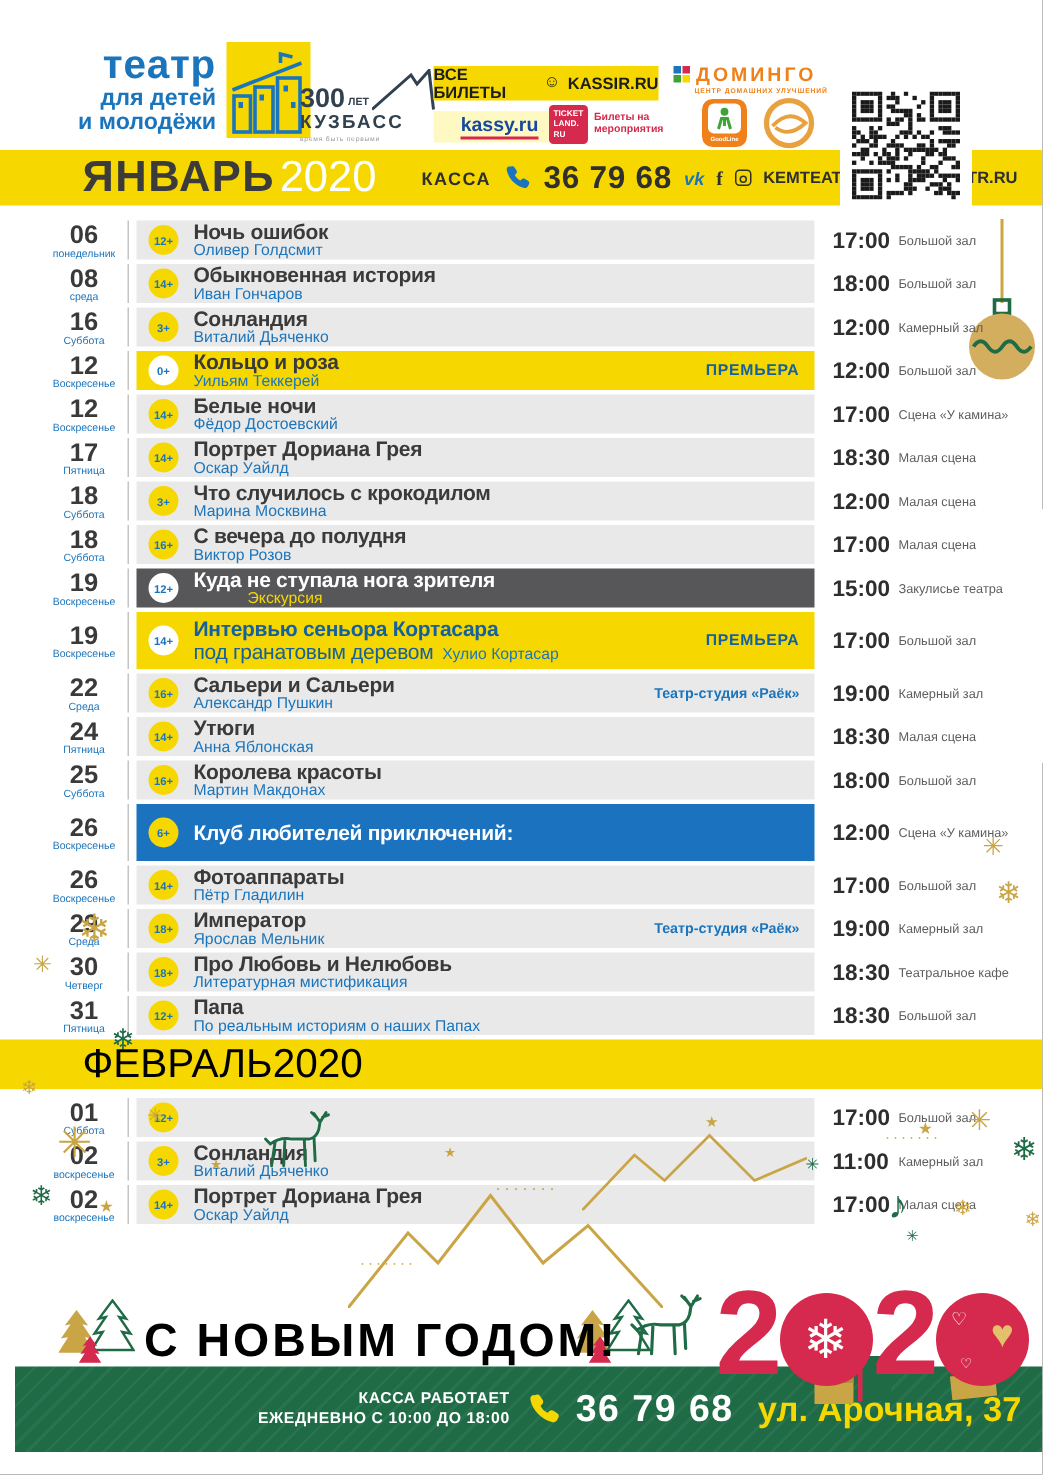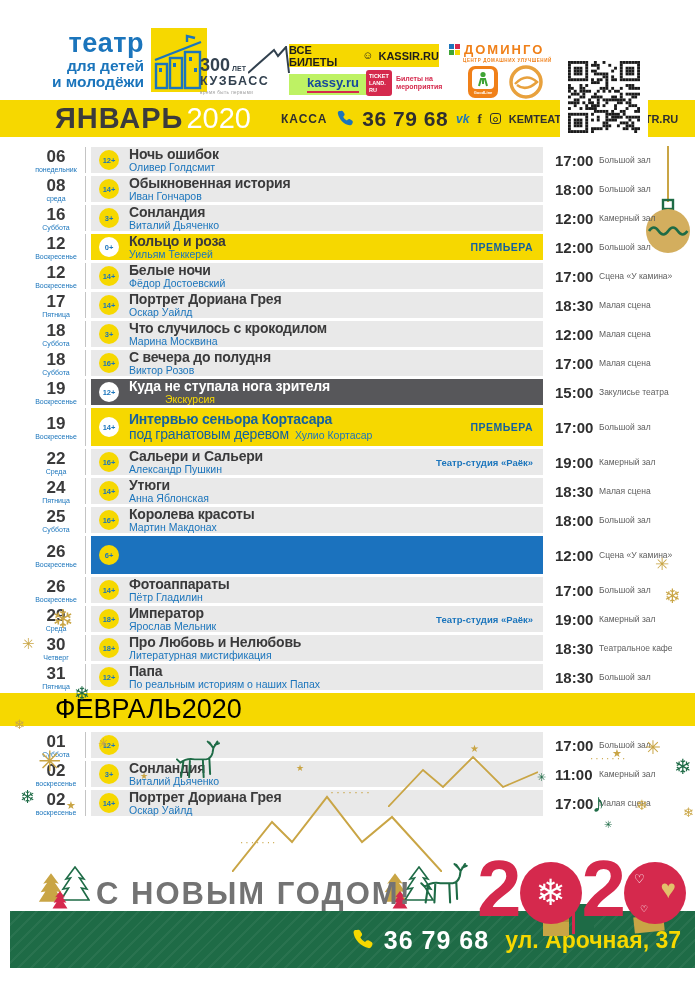--- a/index.html
+++ b/index.html
@@ -17,21 +17,21 @@
   .logo-kuzbass { position:absolute; left:200px; top:46px; width:96px; color:#32414F; }
   .kz-row { display:flex; align-items:flex-end; gap:2px; }
   .kz-300 { font-size:18px; font-weight:800; line-height:1; }
   .kz-let { font-size:7px; font-weight:700; margin-bottom:2px; }
   .kz-name { font-size:12.5px; font-weight:800; letter-spacing:1.5px; line-height:1.2; }
   .kz-tag { font-size:4.5px; color:#9a9a9a; letter-spacing:.5px; margin-top:1px; }
 
   .pl-kassir { position:absolute; left:289px; top:44px; width:150px; height:23px; background:#F6D800;
     display:flex; align-items:center; justify-content:center; gap:5px; font-weight:800; font-size:11px; color:#1d1d1d; }
   .smiley { font-size:11px; line-height:1; color:#1d1d1d; }
-  .pl-kassy { position:absolute; left:289px; top:74px; width:88px; height:21px; background:#bef264;
+  .pl-kassy { position:absolute; left:289px; top:74px; width:88px; height:21px; background:#fef9c3;
     display:flex; align-items:center; justify-content:center; }
   .pl-kassy span { font-size:13px; font-weight:800; color:#16489C; border-bottom:2px solid #D5294D; line-height:1.1; }
   .pl-tl { position:absolute; left:366px; top:70px; display:flex; gap:4px; align-items:center; }
   .tl-box { width:26px; height:26px; background:#D5294D; border-radius:3px; color:#fff;
     font-size:5.5px; font-weight:800; line-height:1.25; padding:3px 0 0 3px; }
   .tl-note { color:#D5294D; font-size:7px; font-weight:800; line-height:1.15; }
   .pl-domingo { position:absolute; left:449px; top:42px; }
   .dm-row { display:flex; align-items:center; gap:4px; }
   .dm-sq { display:grid; grid-template-columns:5px 5px; grid-template-rows:5px 5px; gap:1px; }
   .dm-sq i { display:block; }
@@ -92,21 +92,21 @@
   .row.tblue .t1, .row.tblue .t2b { color:#15619E; }
   .band2 { position:relative; margin:2px 0 6px -30px; width:695px; height:33px; background:#F6D800; display:flex; align-items:center; padding-left:55px; }
   .band2 .mname { font-size:27px; }
   .band2 .myear { font-size:27px; }
 
   
   .dec { position:absolute; line-height:1; pointer-events:none; }
   .svgdec { position:absolute; pointer-events:none; }
 
   
-  .greeting { position:absolute; left:96px; top:876px; font-size:31px; font-weight:800; color:#737373; letter-spacing:2px; }
+  .greeting { position:absolute; left:96px; top:876px; font-size:31px; font-weight:800; color:#000000; letter-spacing:2px; }
   .year2020 { position:absolute; left:477px; top:856px; display:flex; align-items:flex-start; z-index:4; }
   .yd { font-size:80px; font-weight:900; color:#D5294D; line-height:.82; letter-spacing:-4px; }
   .yc { width:62px; height:62px; border-radius:50%; background:#D5294D; margin:6px 0 0 2px; display:flex; align-items:center; justify-content:center; position:relative; }
   .yc .sf { color:#fff; font-size:36px; }
   .yc .h1 { position:absolute; right:10px; top:12px; color:#E3C06B; font-size:26px; }
   .yc .h2 { position:absolute; left:10px; top:10px; color:#fff; font-size:12px; }
   .yc .h3 { position:absolute; left:16px; bottom:10px; color:#fff; font-size:9px; }
   .gift { position:absolute; z-index:3; }
   .g1 { left:543px; top:918px; width:26px; height:18px; background:#C9A545; border-top:4px solid #B08F35; }
   .g2 { left:572px; top:904px; width:22px; height:30px; background:#1E6B46; border-left:3px solid #D5294D; }
@@ -833,20 +833,21 @@
       <div class="venue">Большой зал</div>
     </div>
         <div class="row tall blue">
       <div class="date">
         <div class="day">26</div>
         <div class="wd">Воскресенье</div>
       </div>
       <div class="card">
         <span class="badge">6+</span>
         <div class="txt">
+          <div class="t1">Клуб любителей приключений:</div>
         </div>
         <div class="rright">
           
           
         </div>
       </div>
       <div class="time">12:00</div>
       <div class="venue">Сцена «У камина»</div>
     </div>
         <div class="row">
@@ -1043,20 +1044,24 @@
       <span class="h2">♡</span>
       <span class="h3">♡</span>
     </span>
   </div>
   <div class="gift g1"></div>
   <div class="gift g2"></div>
   <div class="gift g3"></div>
 
   <div class="gband">
     <div class="gb-content">
+      <div class="gb-kassa">
+        <div>КАССА РАБОТАЕТ</div>
+        <div>ЕЖЕДНЕВНО С 10:00 ДО 18:00</div>
+      </div>
       <svg width="24" height="24" viewBox="0 0 22 22">
         <path fill="#F6D800" d="M6.6 2.3c1-.5 2.1-.2 2.7.7l1.5 2.3c.5.8.4 1.9-.3 2.6l-1 1c.9 1.9 2.4 3.4 4.3 4.3l1-1c.7-.7 1.8-.8 2.6-.3l2.3 1.5c.9.6 1.2 1.7.7 2.7l-.8 1.5c-.5 1-1.6 1.5-2.7 1.3C10.3 17.6 4.4 11.7 3.3 5.1c-.2-1.1.3-2.2 1.3-2.7z"></path>
       </svg>
       <span class="gb-phone">36 79 68</span>
       <span class="gb-addr">ул. Арочная, 37</span>
     </div>
   </div>
 
 <span class="dec" style="left: 52px; top: 606px; font-size: 26px; color: rgb(201, 165, 69); letter-spacing: 2px;">❄</span>
     <span class="dec" style="left: 22px; top: 636px; font-size: 15px; color: rgb(201, 165, 69); letter-spacing: 2px;">✳</span>

